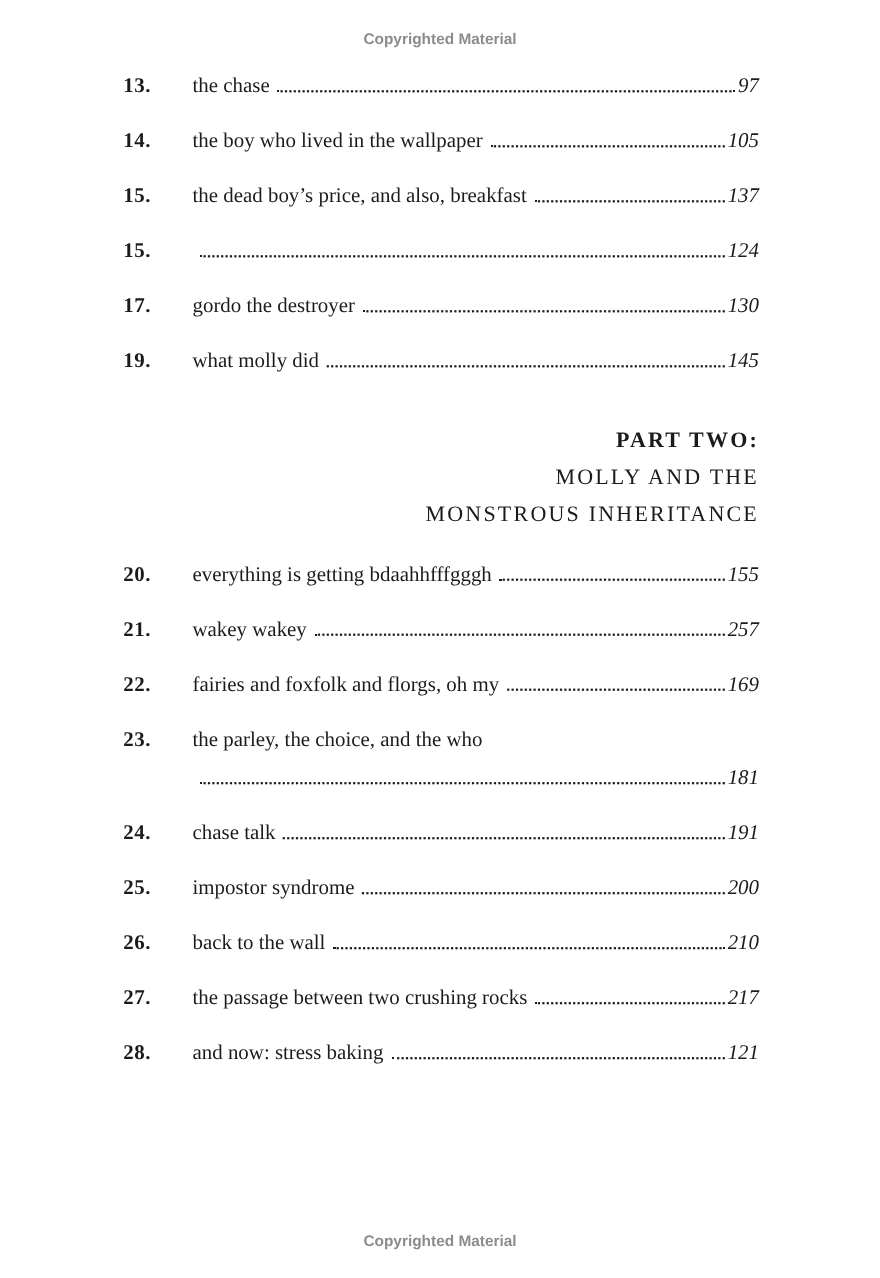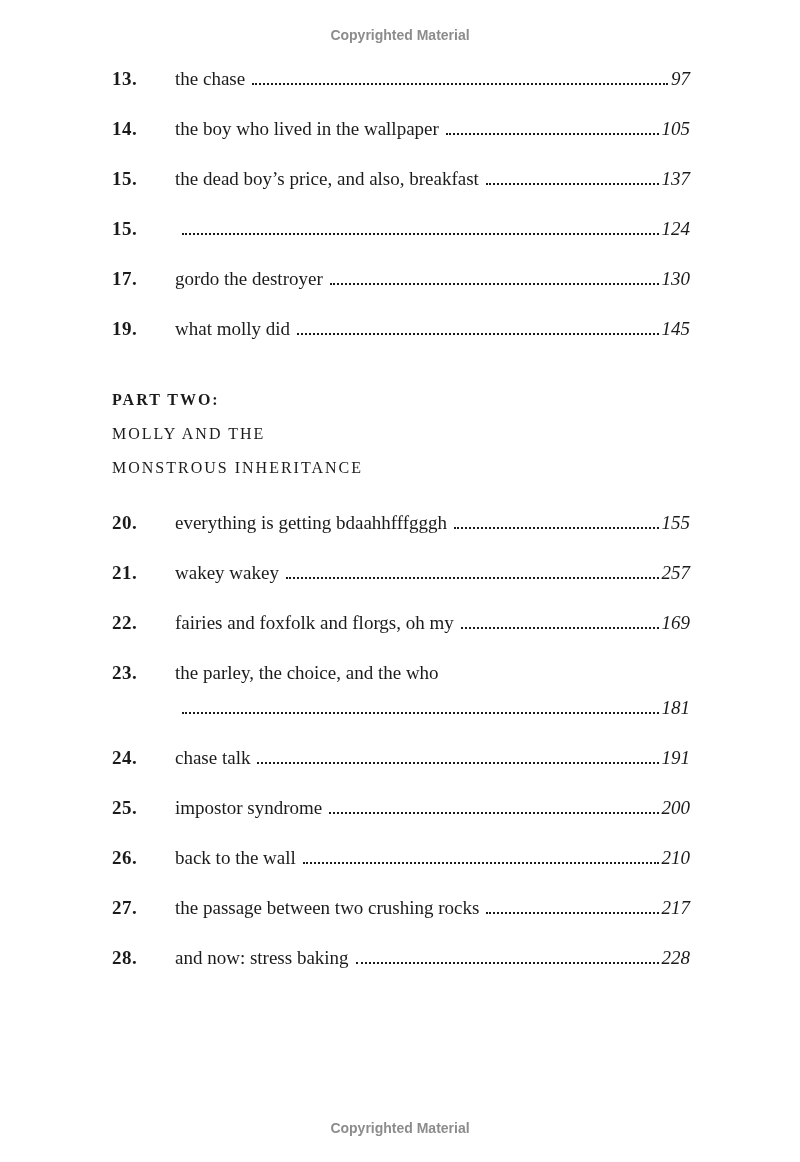--- a/index.html
+++ b/index.html
@@ -58,23 +58,23 @@
     min-width:12px;
     border-bottom:2.5px dotted var(--text);
     margin:0 3px 0 7px;
     height:0;
   }
   .pageno{
     font-style:italic;
     white-space:nowrap;
   }
   .part-heading{
-    text-align:left;
+    text-align:right;
     margin:37px 0 20px 0;
-    font-size:16px;
+    font-size:20px;
     line-height:34px;
     letter-spacing:2px;
   }
   .part-heading .ph-line1{font-weight:bold;}
 </style>
 </head>
 <body>
 
 <div class="page">
 
@@ -232,21 +232,21 @@
               <span class="pageno">217</span>
             </span>
           </span>
         </div>
         <div class="toc-row">
           <span class="num">28.</span>
           <span class="entry-body">
             <span class="entry-line">
               <span class="title">and now: stress baking</span>
               <span class="leader"></span>
-              <span class="pageno">228</span>
+              <span class="pageno">121</span>
             </span>
           </span>
         </div>
       </div>
 
   </div>
 
   <div class="copyright bottom">Copyrighted Material</div>
 
 </div>

